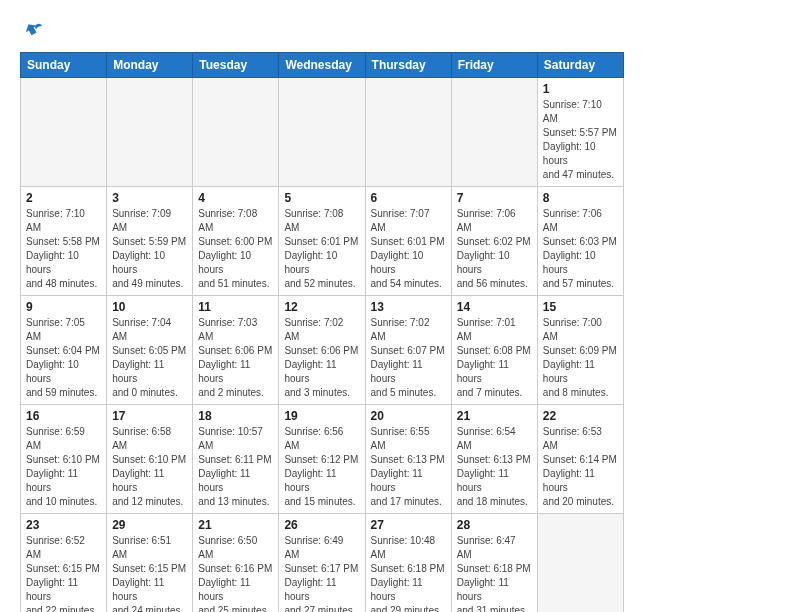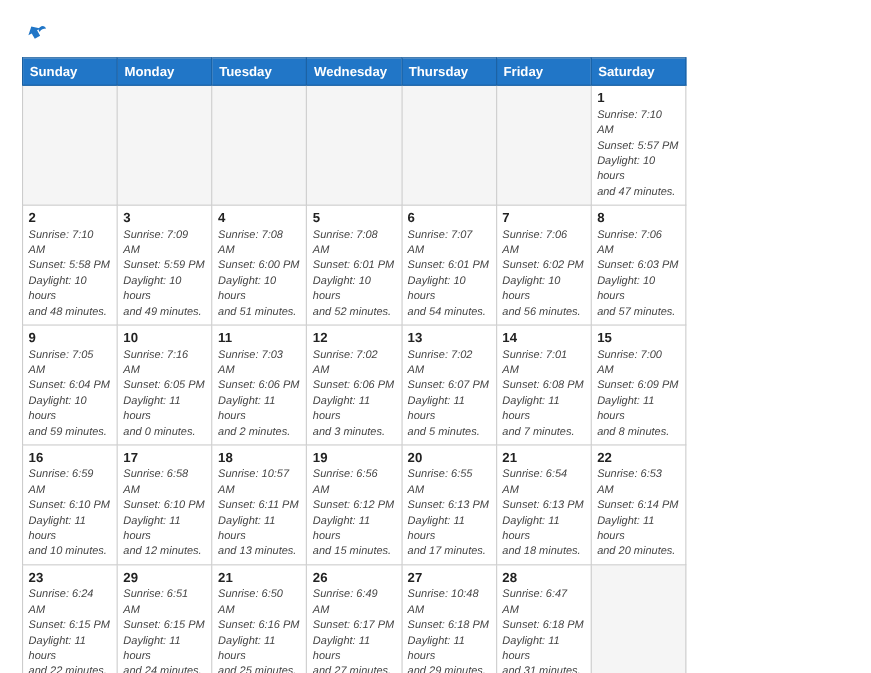--- a/index.html
+++ b/index.html
@@ -69,21 +69,20 @@
       font-size: 12px;
       font-weight: bold;
       color: #222;
       display: block;
       margin-bottom: 2px;
     }
     .day-info {
       font-size: 10px;
       color: #444;
       line-height: 1.4;
-      font-style: italic;
     }
   </style>
 </head>
 <body>
 
 <div class="page">
   <div class="header-row">
     <div class="logo">
       <div style="display:flex;align-items:center;gap:2px;">
         <span style="font-size:22px;font-weight:bold;color:#333;"></span>
@@ -155,21 +154,21 @@
             <div class="day-info"><span>Sunrise: 7:06 AM</span><br><span>Sunset: 6:03 PM</span><br><span>Daylight: 10 hours</span><br><span>and 57 minutes.</span></div>
           </td>
         </tr>
         <tr>
           <td>
             <span class="day-number">9</span>
             <div class="day-info"><span>Sunrise: 7:05 AM</span><br><span>Sunset: 6:04 PM</span><br><span>Daylight: 10 hours</span><br><span>and 59 minutes.</span></div>
           </td>
           <td>
             <span class="day-number">10</span>
-            <div class="day-info"><span>Sunrise: 7:16 AM</span><br><span>Sunset: 6:05 PM</span><br><span>Daylight: 11 hours</span><br><span>and 0 minutes.</span></div>
+            <div class="day-info"><span>Sunrise: 7:04 AM</span><br><span>Sunset: 6:05 PM</span><br><span>Daylight: 11 hours</span><br><span>and 0 minutes.</span></div>
           </td>
           <td>
             <span class="day-number">11</span>
             <div class="day-info"><span>Sunrise: 7:03 AM</span><br><span>Sunset: 6:06 PM</span><br><span>Daylight: 11 hours</span><br><span>and 2 minutes.</span></div>
           </td>
           <td>
             <span class="day-number">12</span>
             <div class="day-info"><span>Sunrise: 7:02 AM</span><br><span>Sunset: 6:06 PM</span><br><span>Daylight: 11 hours</span><br><span>and 3 minutes.</span></div>
           </td>
           <td>
@@ -211,21 +210,21 @@
             <div class="day-info"><span>Sunrise: 6:54 AM</span><br><span>Sunset: 6:13 PM</span><br><span>Daylight: 11 hours</span><br><span>and 18 minutes.</span></div>
           </td>
           <td>
             <span class="day-number">22</span>
             <div class="day-info"><span>Sunrise: 6:53 AM</span><br><span>Sunset: 6:14 PM</span><br><span>Daylight: 11 hours</span><br><span>and 20 minutes.</span></div>
           </td>
         </tr>
         <tr>
           <td>
             <span class="day-number">23</span>
-            <div class="day-info"><span>Sunrise: 6:24 AM</span><br><span>Sunset: 6:15 PM</span><br><span>Daylight: 11 hours</span><br><span>and 22 minutes.</span></div>
+            <div class="day-info"><span>Sunrise: 6:52 AM</span><br><span>Sunset: 6:15 PM</span><br><span>Daylight: 11 hours</span><br><span>and 22 minutes.</span></div>
           </td>
           <td>
             <span class="day-number">29</span>
             <div class="day-info"><span>Sunrise: 6:51 AM</span><br><span>Sunset: 6:15 PM</span><br><span>Daylight: 11 hours</span><br><span>and 24 minutes.</span></div>
           </td>
           <td>
             <span class="day-number">21</span>
             <div class="day-info"><span>Sunrise: 6:50 AM</span><br><span>Sunset: 6:16 PM</span><br><span>Daylight: 11 hours</span><br><span>and 25 minutes.</span></div>
           </td>
           <td>

